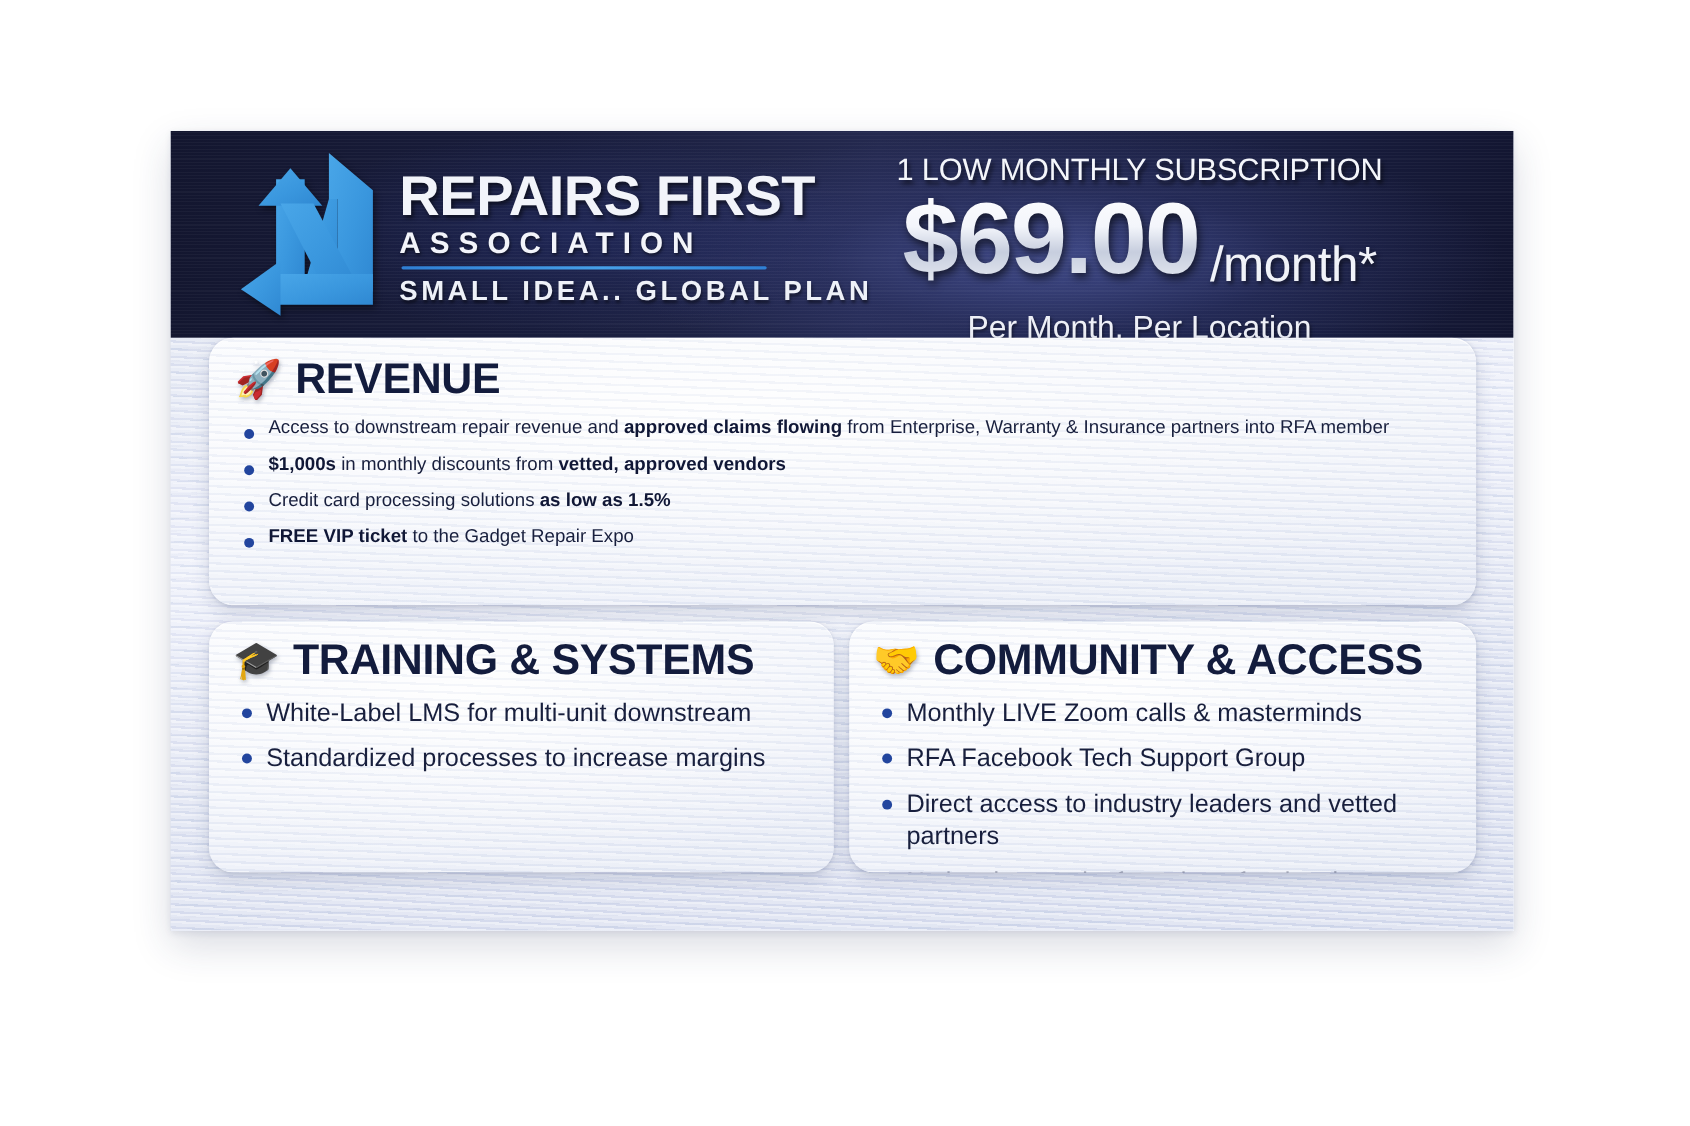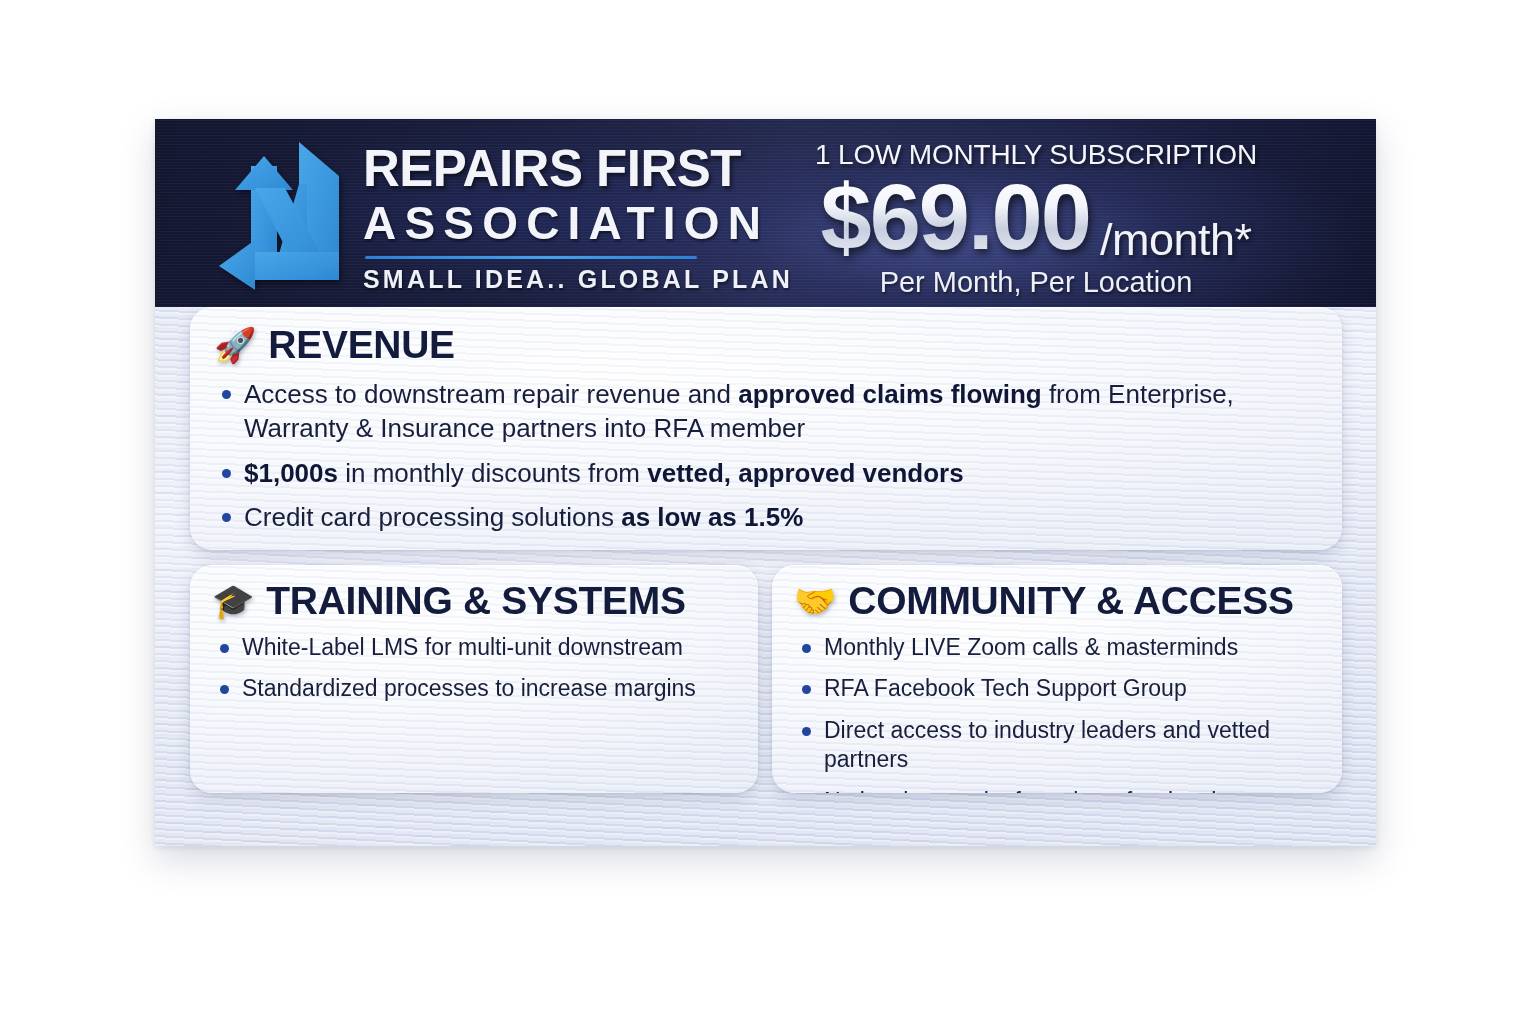--- a/index.html
+++ b/index.html
@@ -77,21 +77,21 @@
   #brand-line1 {
     font-size: 51px;
     font-weight: 700;
     letter-spacing: -0.5px;
     color: #f2f4fa;
     line-height: 1.0;
     text-shadow: 2px 3px 4px rgba(0,0,0,.55);
     font-family: "Liberation Sans", sans-serif;
   }
   #brand-line2 {
-    font-size: 46px;
+    font-size: 27px;
     font-weight: 700;
     letter-spacing: 8.2px;
     color: #f2f4fa;
     line-height: 1.2;
     margin-top: 2px;
     text-shadow: 1px 2px 3px rgba(0,0,0,.55);
   }
   #brand-rule {
     height: 3px;
     width: 332px;
@@ -148,21 +148,21 @@
     letter-spacing: -0.5px;
     text-shadow: 2px 3px 4px rgba(0,0,0,.55);
     margin-left: -2px;
     margin-top: 33px;
   }
   #price-sub {
     font-size: 29px;
     font-weight: 400;
     color: #eef0f7;
     text-shadow: 1px 2px 3px rgba(0,0,0,.5);
-    margin-top: 0;
+    margin-top: 16px;
   }
 
   
   .panel {
     position: absolute;
     border-radius: 22px;
     background:
       radial-gradient(ellipse 80% 70% at 40% 28%, rgba(255,255,255,0.95) 0%, rgba(255,255,255,0.55) 55%, rgba(255,255,255,0.2) 100%),
       linear-gradient(165deg,#f4f6fc 0%, #eaeef8 40%, #e2e7f4 75%, #dde3f2 100%);
     box-shadow:
@@ -221,21 +221,21 @@
     left: 8px;
     width: 9px; height: 9px;
     border-radius: 50%;
     background: #22459e;
   }
   ul.bullets b { font-weight: 700; color: #101736; }
 
   
   #panel-revenue .panel-inner { padding: 16px 26px 0 24px; }
   #panel-revenue ul.bullets { margin-top: 11px; }
-  #panel-revenue ul.bullets li { font-size: 26px; line-height: 1.30; margin-bottom: 11px; }
+  #panel-revenue ul.bullets li { font-size: 17px; line-height: 1.30; margin-bottom: 11px; }
   #panel-revenue ul.bullets li::before { top: 12px; }
 
   
   #panel-training .panel-inner,
   #panel-community .panel-inner { padding: 14px 20px 0 22px; }
   #panel-training ul.bullets,
   #panel-community ul.bullets { margin-top: 10px; }
   #panel-training ul.bullets li,
   #panel-community ul.bullets li { font-size: 23px; line-height: 1.28; margin-bottom: 12px; }
   #panel-training ul.bullets li::before,

